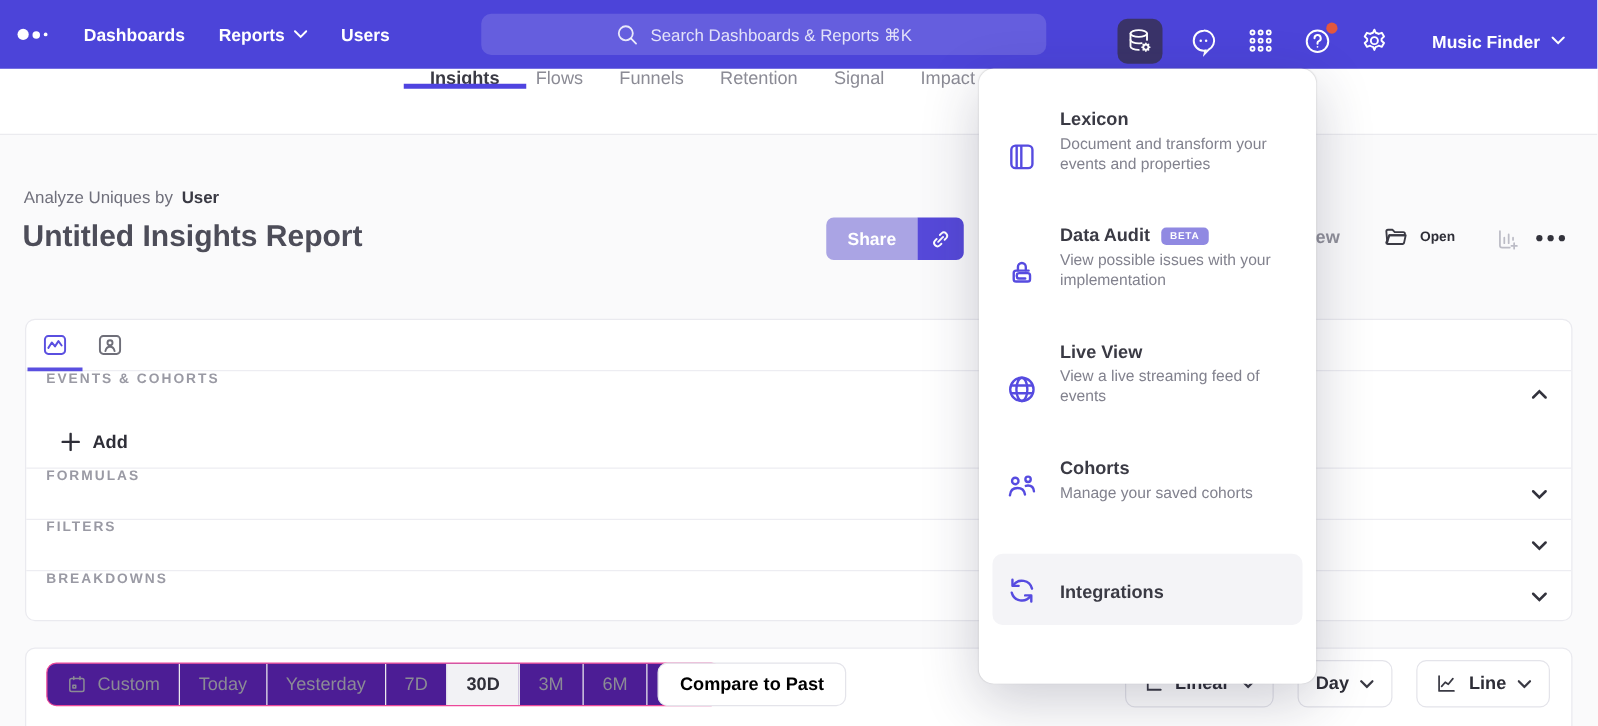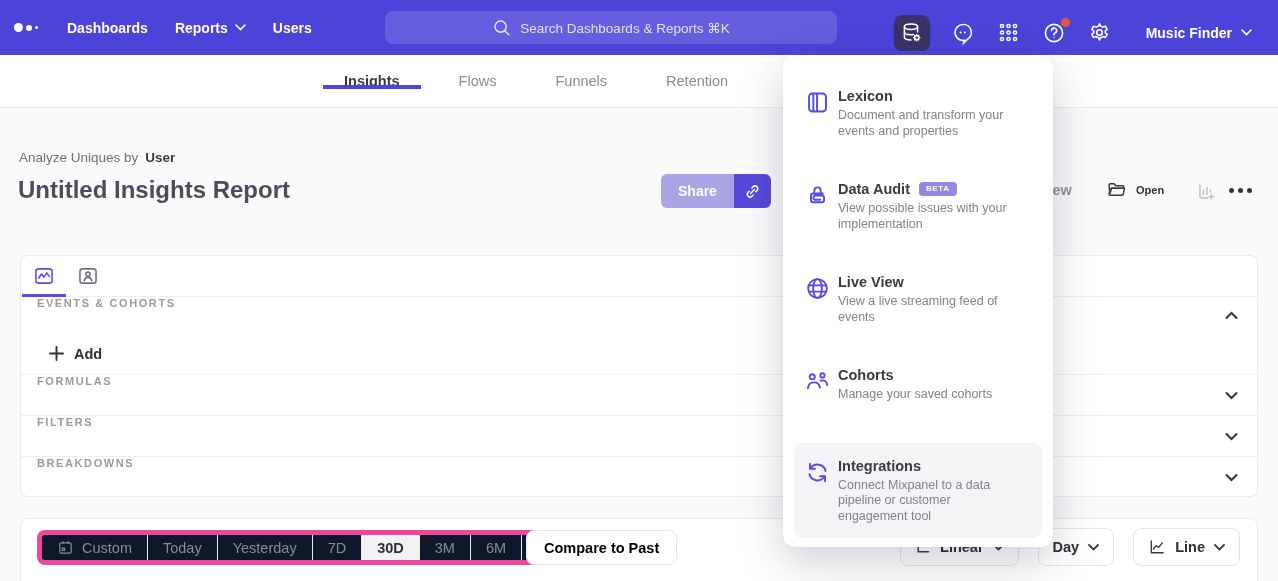--- a/index.html
+++ b/index.html
@@ -20,21 +20,21 @@
     border-radius:8px; background:rgba(255,255,255,0.14); display:flex; align-items:center;
     justify-content:center; gap:9px; color:rgba(255,255,255,0.82); font-size:13.5px; }
   .nav-right { position:absolute; right:26px; top:0; height:65px; display:flex; align-items:center; gap:20px; }
   .icon-btn { color:#fff; display:grid; place-items:center; position:relative; cursor:pointer; }
   .icon-btn.active { width:36px; height:36px; background:#3a3369; border-radius:8px; }
   .notif-dot { position:absolute; top:-2px; right:-3px; width:9px; height:9px; border-radius:50%; background:#e4573d; }
   .workspace { color:#fff; font-size:14px; font-weight:700; display:flex; align-items:center; gap:9px; margin-left:14px; cursor:pointer; }
 
   
   .tabbar { position:absolute; top:55px; left:0; width:1278px; height:53px; background:#fff;
-    border-bottom:1px solid #ebebef; display:flex; align-items:center; gap:59px; padding-left:344px; }
+    border-bottom:1px solid #ebebef; display:flex; align-items:flex-start; gap:29px; padding-left:344px; }
   .rtab { font-size:14.5px; color:#8b8b95; display:flex; align-items:center; position:relative; cursor:pointer; white-space:nowrap; }
   .rtab.active { color:#3a3a44; font-weight:700; }
   .rtab.active::after { content:""; position:absolute; left:-21px; right:-21px; bottom:0; height:4px; background:#4f44e0; }
 
   
   .breadcrumb { position:absolute; top:150px; left:19px; font-size:13.5px; color:#6f6f7b; font-weight:500; }
   .breadcrumb .val { color:#3a3a44; font-weight:700; margin-left:7px; }
   .page-title { position:absolute; top:176px; left:18px; font-size:24px; font-weight:700; color:#4d4d59; }
   .share-split { position:absolute; left:661px; top:174px; height:34px; display:flex; }
   .share-main { background:#aaa4e4; color:#fff; font-weight:600; font-size:14px; padding:0 17px;
@@ -60,40 +60,40 @@
   .crow.head { height:36px; }
   .crow.line { height:41px; border-top:1px solid #ededf2; }
   .sec-label { font-size:11px; font-weight:700; letter-spacing:1.6px; color:#9a9aa4; }
   .chev { color:#33333d; cursor:pointer; display:grid; place-items:center; }
   .add-row { height:41px; display:flex; align-items:center; padding-left:28px; }
   .add-btn { display:flex; align-items:center; gap:10px; font-size:14.5px; font-weight:700; color:#2e2e37; cursor:pointer; }
   .add-btn svg { color:#2e2e37; }
 
   
   .bottom-card { left:20px; top:518px; width:1238px; height:70px; border-radius:8px 8px 0 0; }
-  .seg { position:absolute; left:16px; top:11px; height:35px; border:5px solid #ec4899;
-    border-radius:8px; display:flex; align-items:stretch; overflow:hidden; background:#0f172a; }
+  .seg { position:absolute; left:16px; top:11px; height:35px; border:1px solid #ec4899;
+    border-radius:8px; display:flex; align-items:stretch; overflow:hidden; background:#4c1d95; }
   .seg-item { display:flex; align-items:center; gap:8px; padding:0 15px; font-size:14.5px;
     color:#8b8b95; border-left:1px solid #e9e9ee; cursor:pointer; white-space:nowrap; }
   .seg-item:first-child { border-left:none; }
   .seg-item.selected { background:#f2f2f5; color:#2f2f38; font-weight:700; }
   .compare-btn { position:absolute; left:505px; top:11px; height:35px; border:1px solid #e4e4ea;
     border-radius:8px; padding:0 17px; font-size:14.5px; font-weight:700; color:#000000;
     display:flex; align-items:center; background:#fff; cursor:pointer; }
   .view-controls { position:absolute; right:17px; top:9px; display:flex; gap:19px; }
   .drop-btn { height:38px; border:1px solid #e4e4ea; border-radius:8px; background:#fff;
     display:flex; align-items:center; gap:9px; padding:0 14px; font-size:14.5px; font-weight:700;
     color:#2e2e37; cursor:pointer; }
   .drop-btn .dchev { color:#3a3a44; }
 
   
   .menu-panel { position:absolute; left:783px; top:55px; width:270px; height:492px; background:#fff;
     border-radius:12px; box-shadow:0 14px 44px rgba(35,35,70,.22), 0 0 1px rgba(0,0,0,.1);
     padding:31px 15px 14px; z-index:40; }
-  .menu-item { display:flex; gap:7px; padding:2px 6px; margin-bottom:38px; border-radius:8px; cursor:pointer; }
+  .menu-item { display:flex; gap:17px; padding:2px 6px; margin-bottom:38px; border-radius:8px; cursor:pointer;align-items:flex-end; }
   .mi-icon { width:27px; height:27px; color:#564be0; flex:0 0 27px; margin-top:1px; }
   .mi-title { font-size:14.5px; font-weight:700; color:#3a3a44; margin-bottom:4px; display:flex; align-items:center; gap:9px; }
   .mi-desc { font-size:12.5px; color:#82828e; line-height:15.5px; width:178px; }
   .beta { background:#9089e2; color:#fff; font-size:8px; font-weight:700; letter-spacing:.6px;
     padding:3px 7px; border-radius:4px; line-height:1; }
   .menu-item.highlighted { background:#f4f4f7; padding:15px 10px 14px; margin:0 -4px 0; }
 </style>
 </head>
 <body>
 
@@ -434,18 +434,17 @@
       <svg class="mi-icon" viewBox="0 0 24 24" fill="none" stroke="currentColor" stroke-width="1.7" stroke-linecap="round" stroke-linejoin="round">
         <path d="M19.2 10.6A7.4 7.4 0 0 0 5.9 8.2"></path>
         <polyline points="5.3,4.2 5.3,8.6 9.7,8.6"></polyline>
         <path d="M4.8 13.4a7.4 7.4 0 0 0 13.3 2.4"></path>
         <polyline points="18.7,19.8 18.7,15.4 14.3,15.4"></polyline>
       </svg>
       <div class="mi-body">
         <div class="mi-title">
             <span>Integrations</span>
           </div>
-        <div class="mi-desc">Connect Mixpanel to a data pipeline or customer engagement tool</div>
       </div>
     </div>
 
   </div>
 </div>
 
 </body></html>

